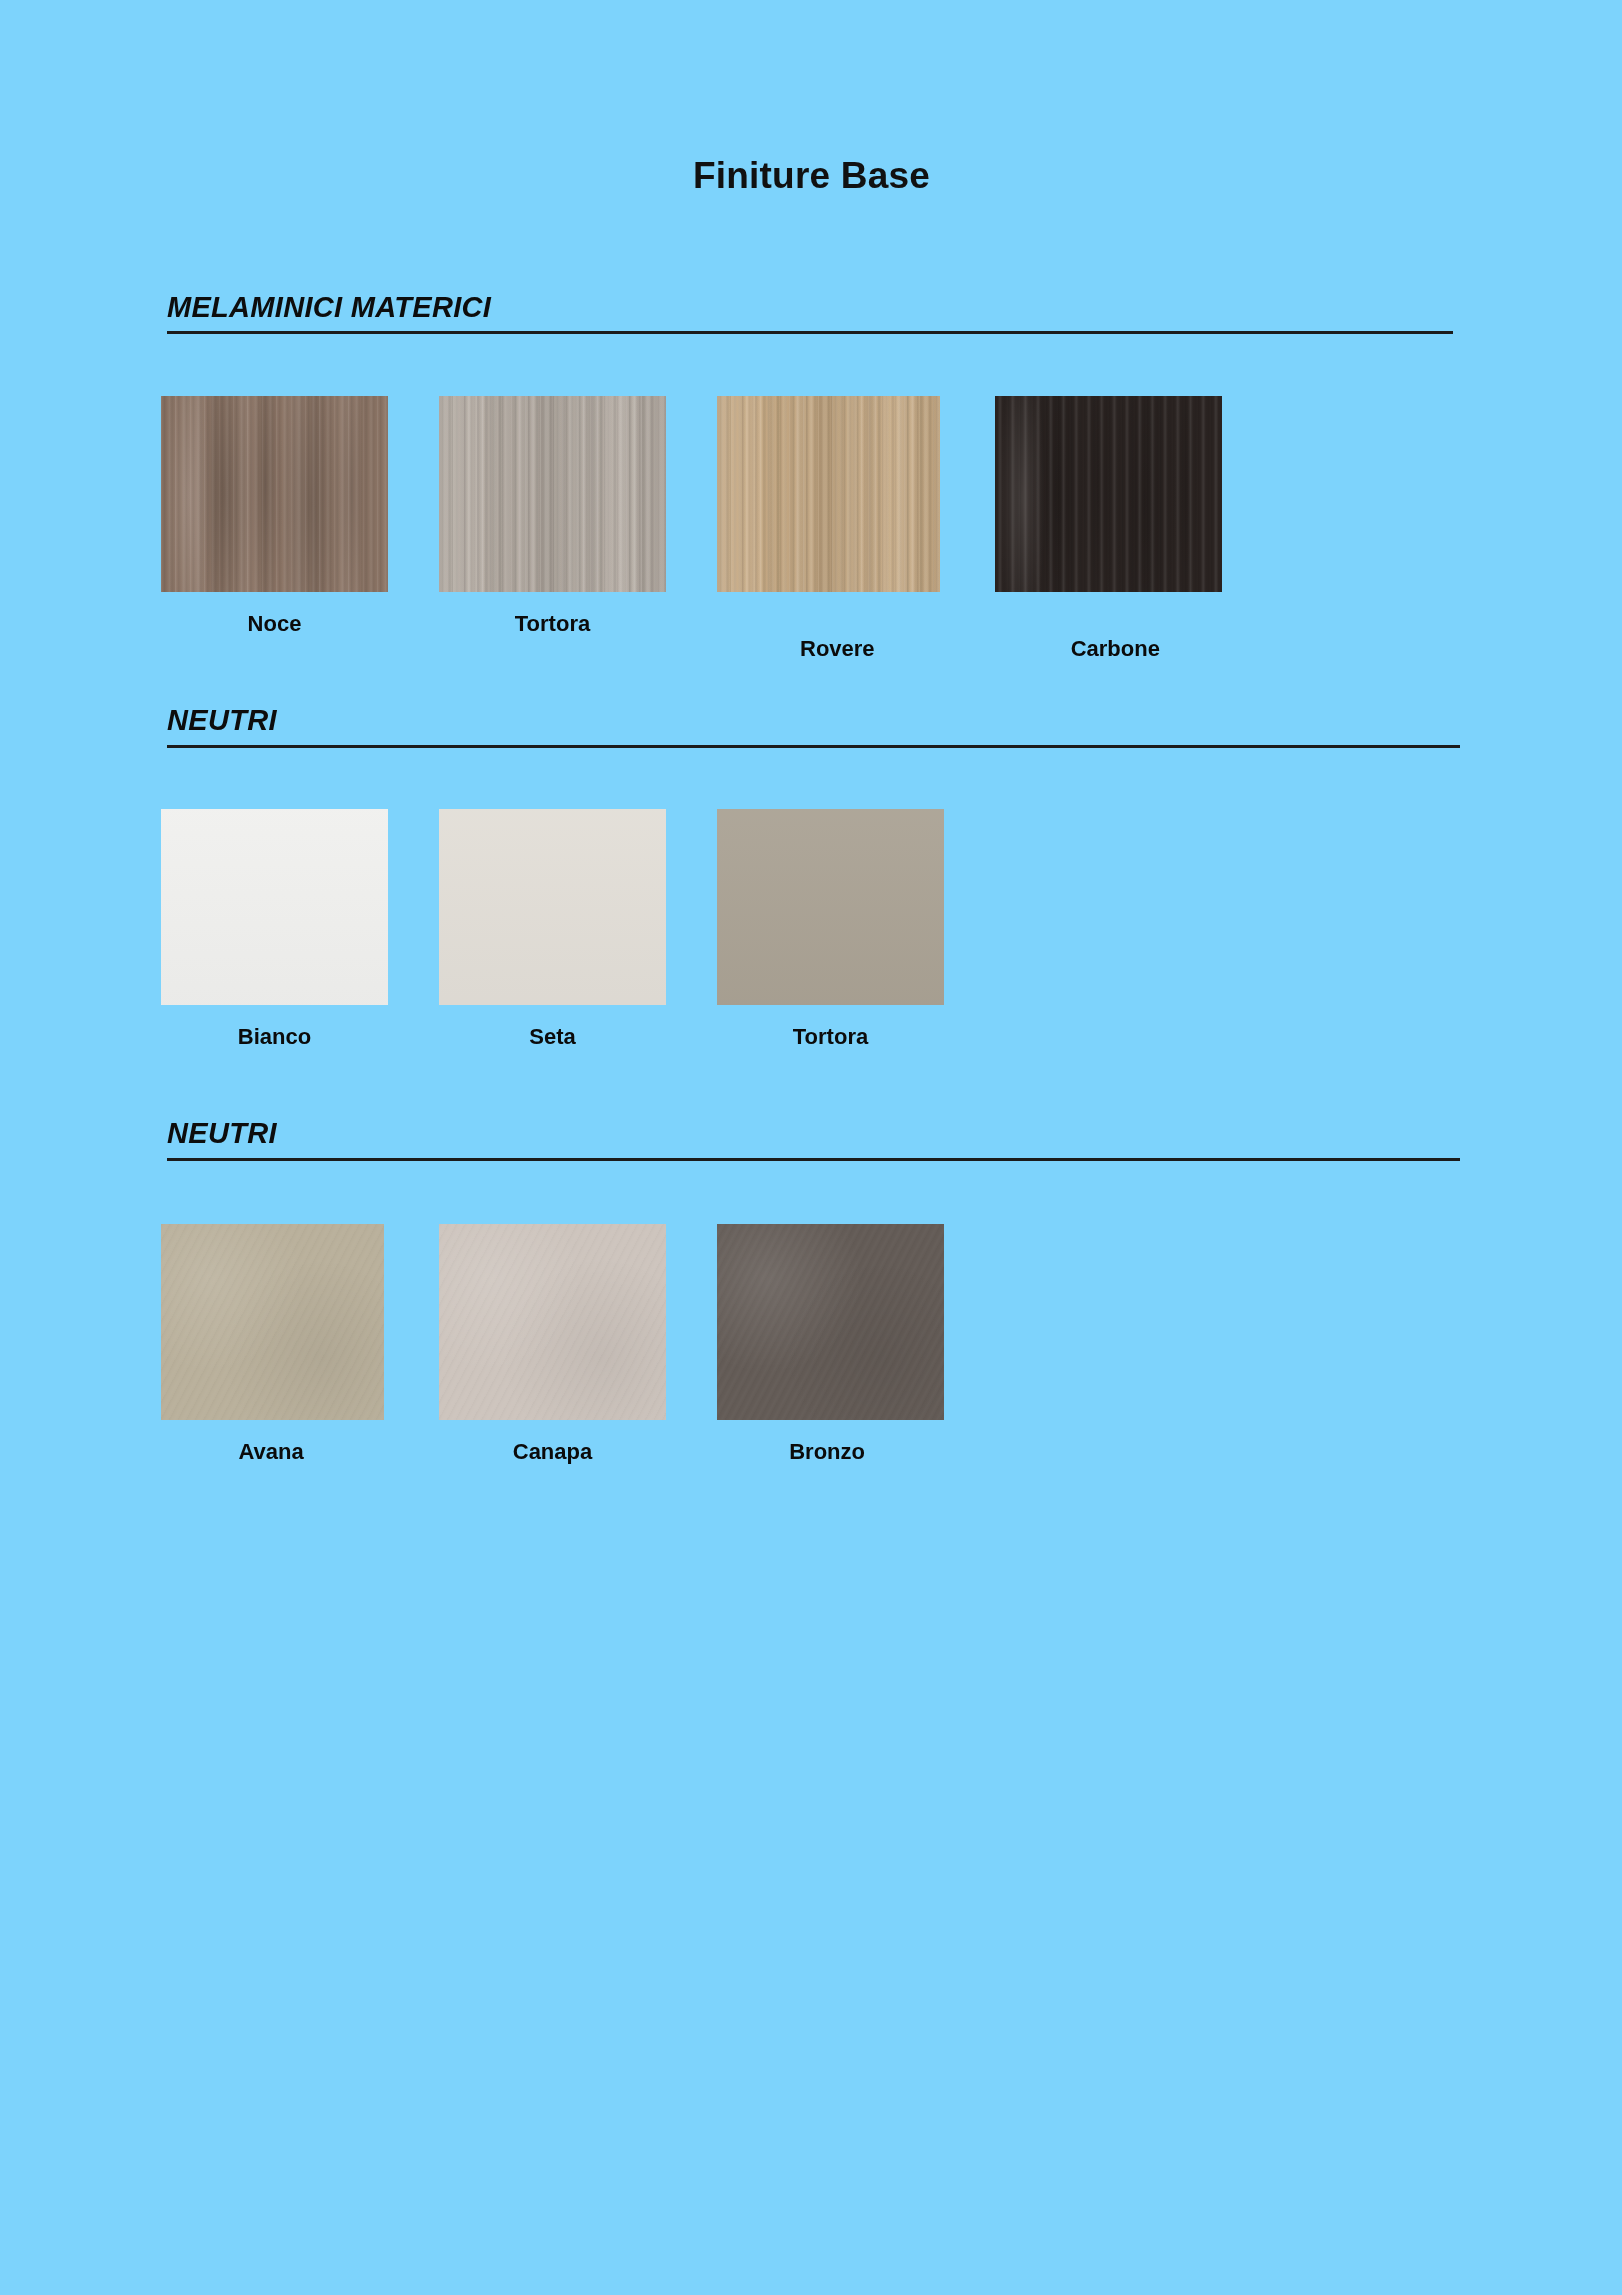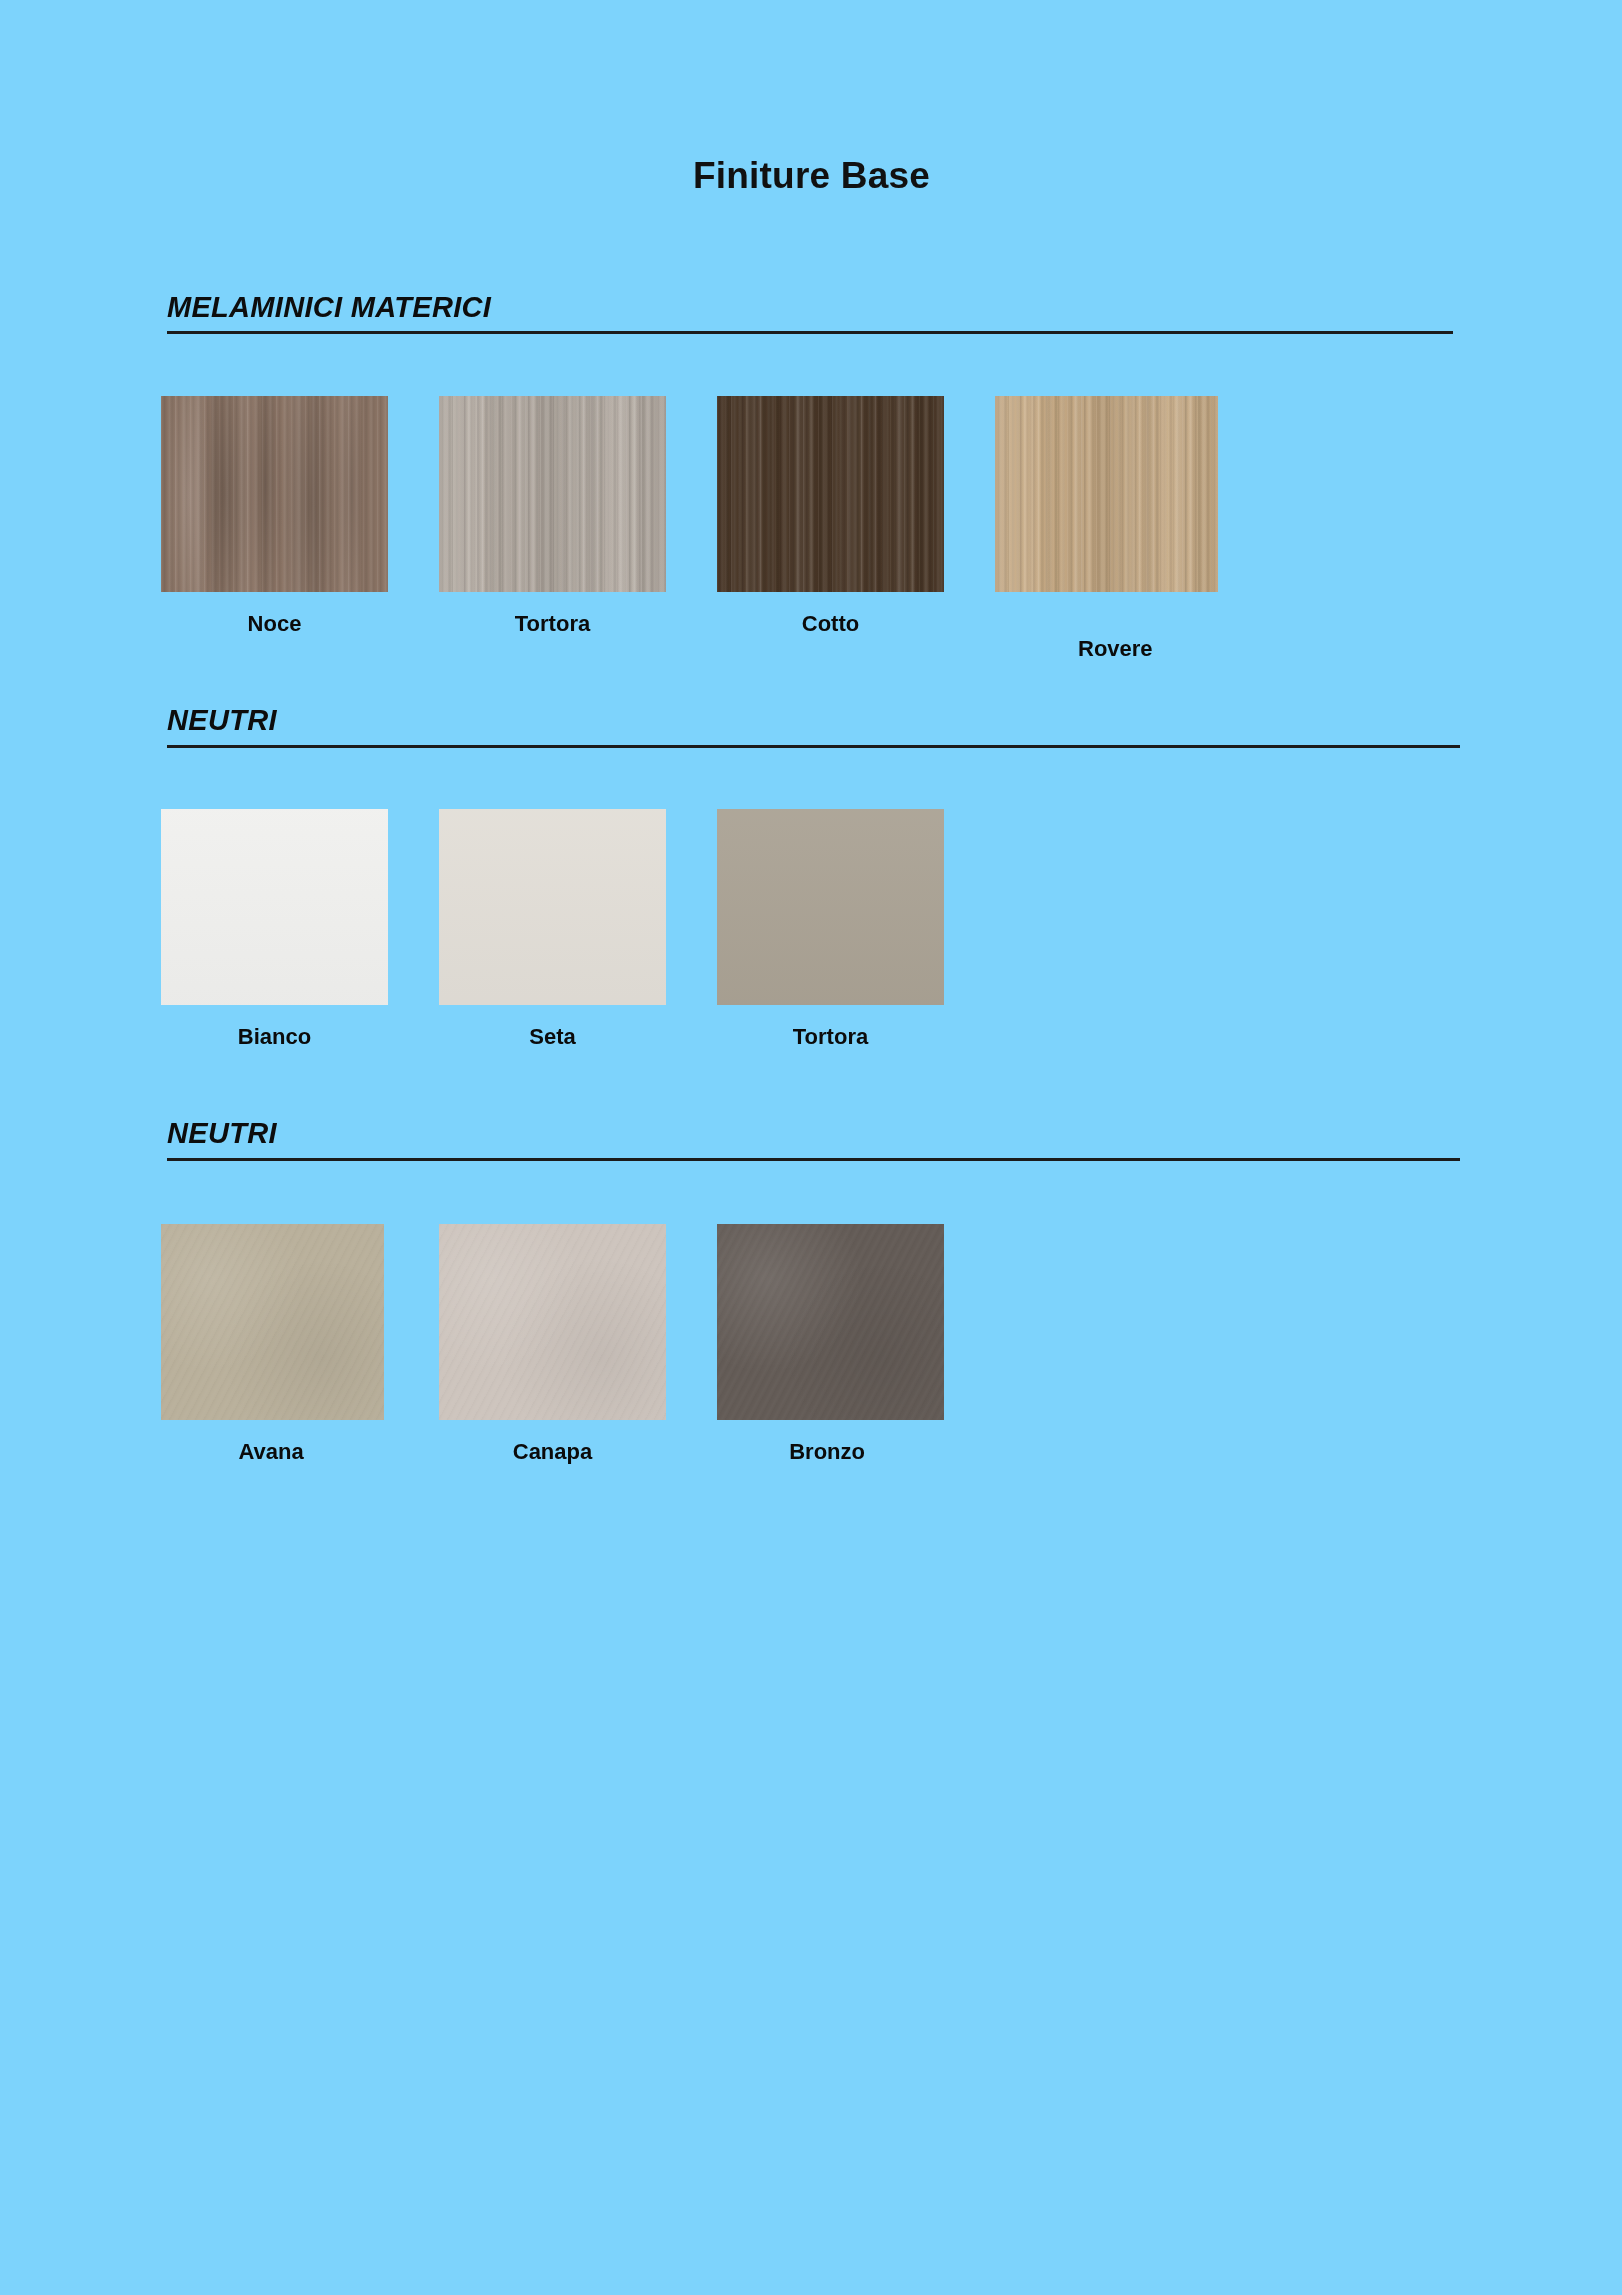--- a/index.html
+++ b/index.html
@@ -180,37 +180,37 @@
 
       <div class="swatch-cell">
         <div class="swatch-chip" style="background-color:#b4aba2;">
           <div class="grain vert-streak"></div>
           <div class="grain fine"></div>
           <div class="grain sheen"></div>
         </div>
         <div class="swatch-label">Tortora</div>
       </div>
 
-      <div class="swatch-cell">
-        <div class="swatch-chip" style="background-color:#4a3727;">
-          <div class="grain vert-streak"></div>
-          <div class="grain fine"></div>
-        </div>
-        <div class="swatch-label">Cotto</div>
-      </div>
 
       <div class="swatch-cell lab-shift-r">
         <div class="swatch-chip narrow" style="background-color:#c7aa84;">
           <div class="grain vert-streak"></div>
           <div class="grain fine"></div>
           <div class="grain sheen"></div>
         </div>
         <div class="swatch-label">Rovere</div>
       </div>
 
+      <div class="swatch-cell lab-shift-r">
+        <div class="swatch-chip" style="background-color:#2a2321;">
+          <div class="grain cathedral"></div>
+          <div class="grain vert-streak"></div>
+        </div>
+        <div class="swatch-label">Carbone</div>
+      </div>
 
     </div>
   </div>
 
   <div class="section">
     <div class="section-heading" style="top:704px;">NEUTRI</div>
     <div class="section-rule" style="top:745px; width:1293px;"></div>
 
     <div class="swatch-row" style="top:809px;">
 

